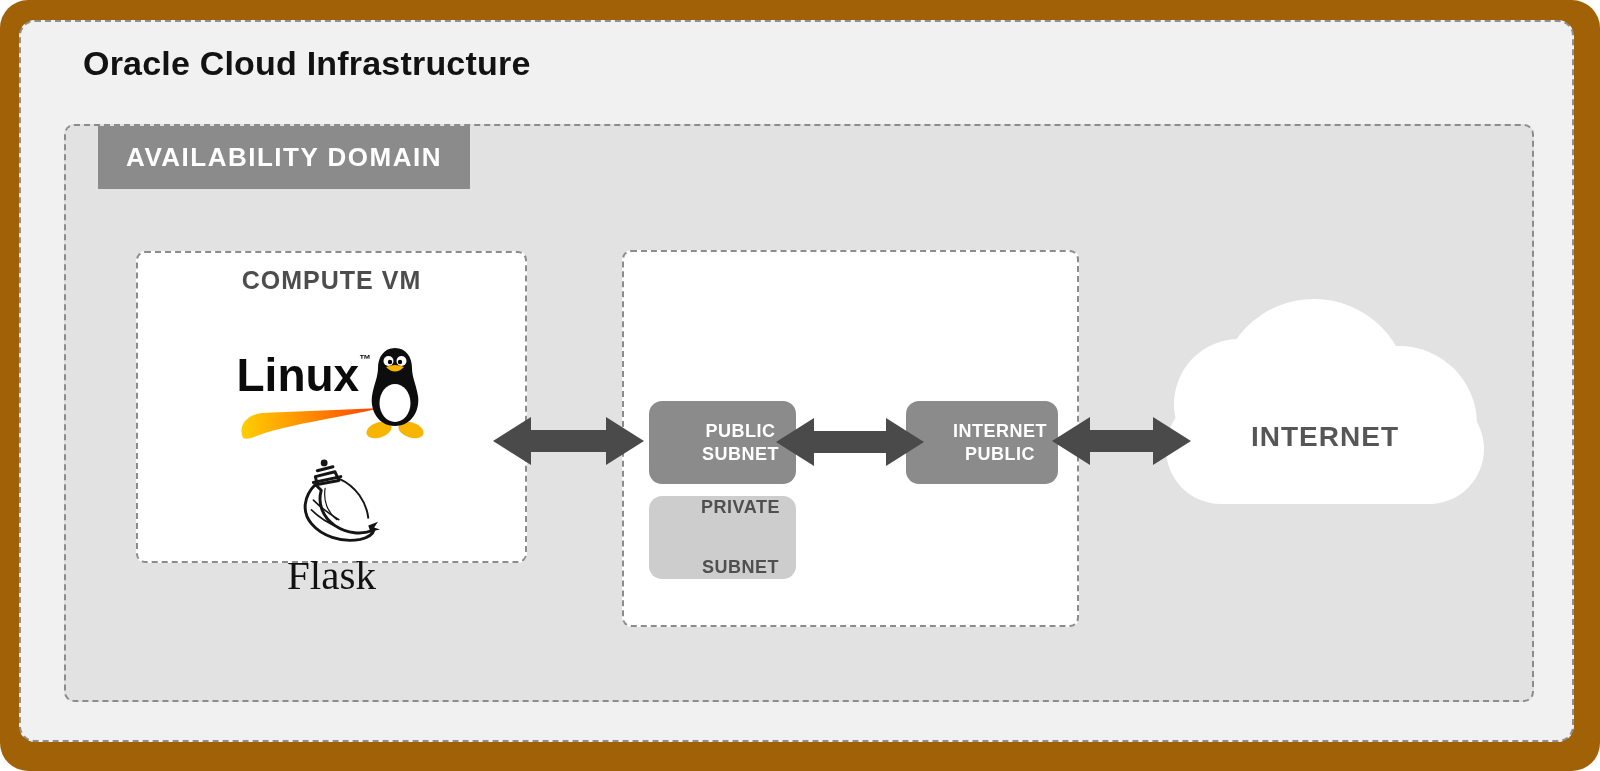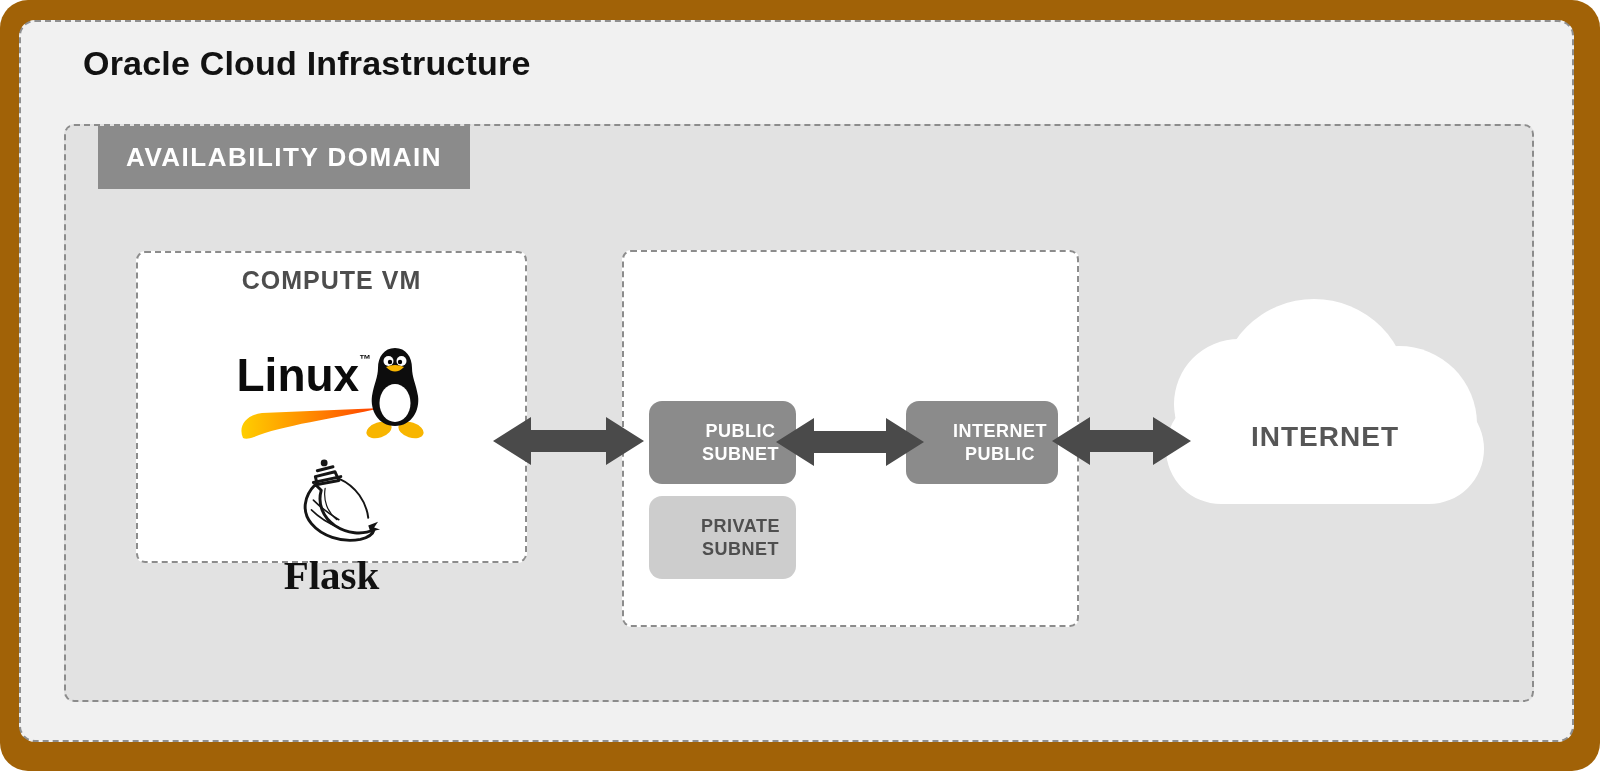--- a/index.html
+++ b/index.html
@@ -44,31 +44,31 @@
     font-family:Liberation Sans, sans-serif;font-weight:700;font-size:46px;line-height:1;color:#0b0b0b;
   }
   .linux-tm{font-size:12px;vertical-align:28px;font-weight:700;letter-spacing:0;}
   .linux-swoosh{position:absolute;left:0;top:60px;width:148px;height:34px;}
   .tux{position:absolute;right:-2px;top:0px;width:60px;height:94px;}
 
   
   .flask-logo{position:absolute;left:50%;top:204px;width:160px;margin-left:-80px;text-align:center;}
   .flask-horn{width:114px;height:98px;}
   .flask-word{
-    font-family:"Liberation Serif",serif;font-size:41px;line-height:1;color:#111111;margin-top:-4px;font-weight:bold;
+    font-family:"Liberation Serif",serif;font-size:41px;line-height:1;color:#111111;margin-top:-4px;
   }
 
   
   .node{
     position:absolute;border-radius:13px;display:flex;flex-direction:column;
     align-items:center;justify-content:center;
     font-size:18px;font-weight:700;line-height:23px;letter-spacing:.5px;text-align:center;padding-left:36px;
   }
   .node-dark{background:#8b8b8b;color:#ffffff;}
-  .node-light{background:#cdcdcd;color:#4f4f4f;}
+  .node-light{background:#cdcdcd;color:#4f4f4f;justify-content:space-between;}
   .public{left:25px;top:149px;width:147px;height:83px;}
   .private{left:25px;top:244px;width:147px;height:83px;}
   .gateway{left:282px;top:149px;width:152px;height:83px;}
 
   
   .cloud{position:absolute;left:1100px;top:173px;width:318px;height:205px;}
   .cloud-part{position:absolute;background:#ffffff;border-radius:50%;}
   .cloud-base{left:0;top:95px;width:318px;height:110px;border-radius:55px;}
   .cloud-big{left:53px;top:0;width:190px;height:190px;}
   .cloud-left{left:8px;top:40px;width:130px;height:130px;}

